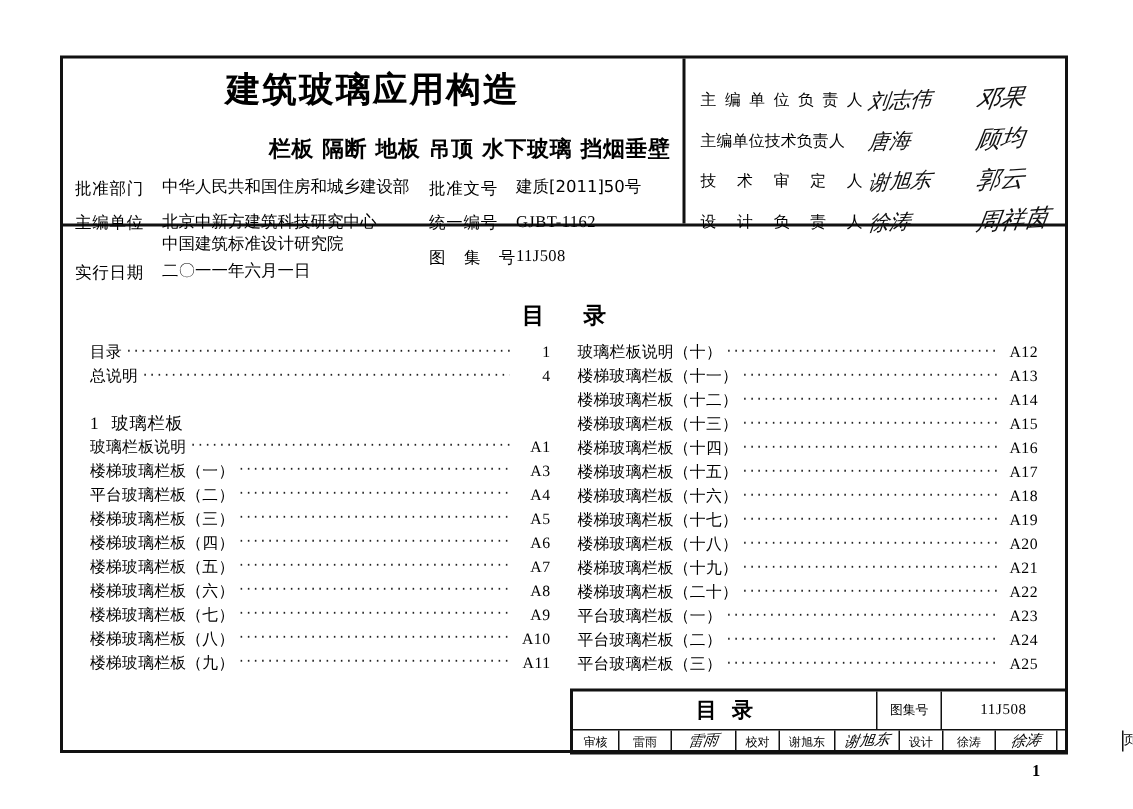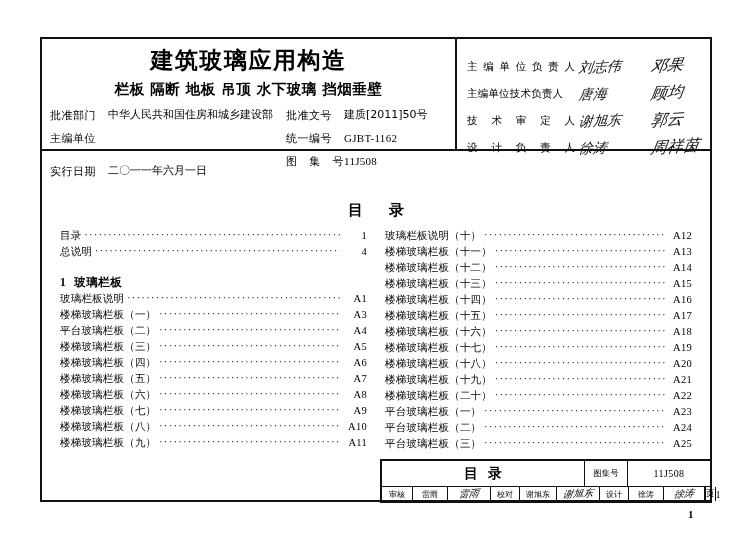--- a/index.html
+++ b/index.html
@@ -53,25 +53,25 @@
 
   .doc-title {
     text-align: center;
     font-size: 23px;
     font-weight: bold;
     letter-spacing: 1.5px;
     line-height: 1.15;
     margin-top: 2px;
   }
   .doc-subtitle {
-    text-align: center;
+    text-align: right;
     font-size: 14.5px;
     font-weight: bold;
     letter-spacing: 0.5px;
-    margin-top: 7px;
+    margin-top: 17px;
   }
 
   
   .info-rows {
     margin-top: 9px;
     display: flex;
     font-size: 11px;
   }
   .info-col-left { width: 232px; }
   .info-col-right { flex: 1; padding-left: 4px; }
@@ -175,21 +175,21 @@
     flex: none;
     font-family: "Liberation Serif", "DejaVu Serif", serif;
     font-size: 10.5px;
     text-align: right;
     width: 24px;
     letter-spacing: 0.3px;
   }
   .toc-spacer { height: 13px; }
   .toc-section {
     font-size: 11.5px;
-    font-weight: bold;
+    font-weight: normal;
     height: 18px;
     letter-spacing: 0.5px;
   }
   .toc-section .num { margin-right: 8px; font-family: "Liberation Serif", serif; }
 
   
   #title-block {
     position: absolute;
     left: 338px;
     top: 420px;
@@ -201,20 +201,21 @@
     flex-direction: column;
   }
   #tb-upper {
     display: flex;
     height: 26px;
     border-bottom: 1.3px solid #111;
   }
   #tb-lower {
     display: flex;
     flex: 1;
+    gap: 43px;
   }
   #tb-title {
     flex: 1;
     display: flex;
     align-items: center;
     justify-content: center;
     font-size: 14px;
     font-weight: bold;
     letter-spacing: 10px;
     text-indent: 10px;
@@ -316,20 +317,22 @@
       <div class="doc-subtitle">栏板 隔断 地板 吊顶 水下玻璃 挡烟垂壁</div>
 
       <div class="info-rows">
         <div class="info-col-left" id="info-col-left">
             <div class="info-row">
               <div class="info-label">批准部门</div>
               <div class="info-value">中华人民共和国住房和城乡建设部</div>
             </div>
             <div class="info-row tall">
               <div class="info-label">主编单位</div>
+              <div class="info-value">北京中新方建筑科技研究中心
+中国建筑标准设计研究院</div>
             </div>
             <div class="info-row">
               <div class="info-label">实行日期</div>
               <div class="info-value">二〇一一年六月一日</div>
             </div>
           </div>
         <div class="info-col-right" id="info-col-right">
             <div class="info-row">
               <div class="info-label">批准文号</div>
               <div class="info-value">建质[2011]50号</div>

